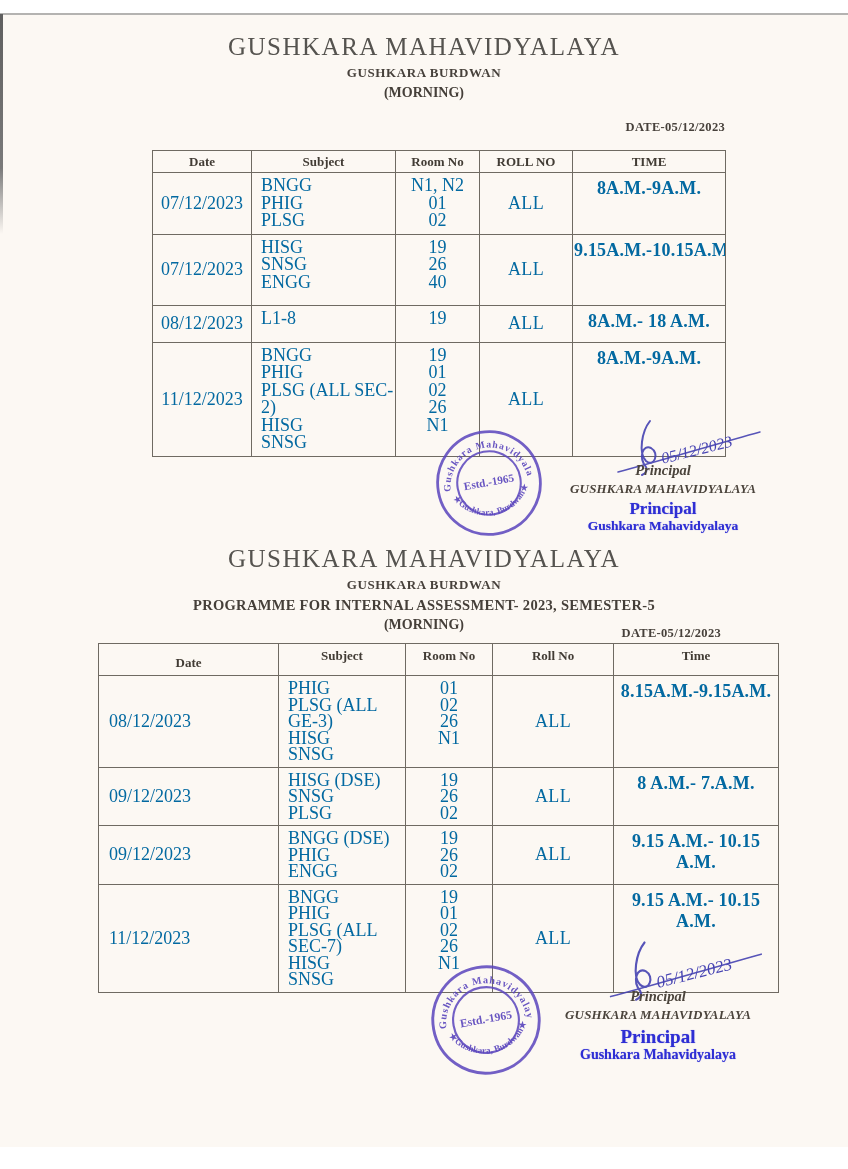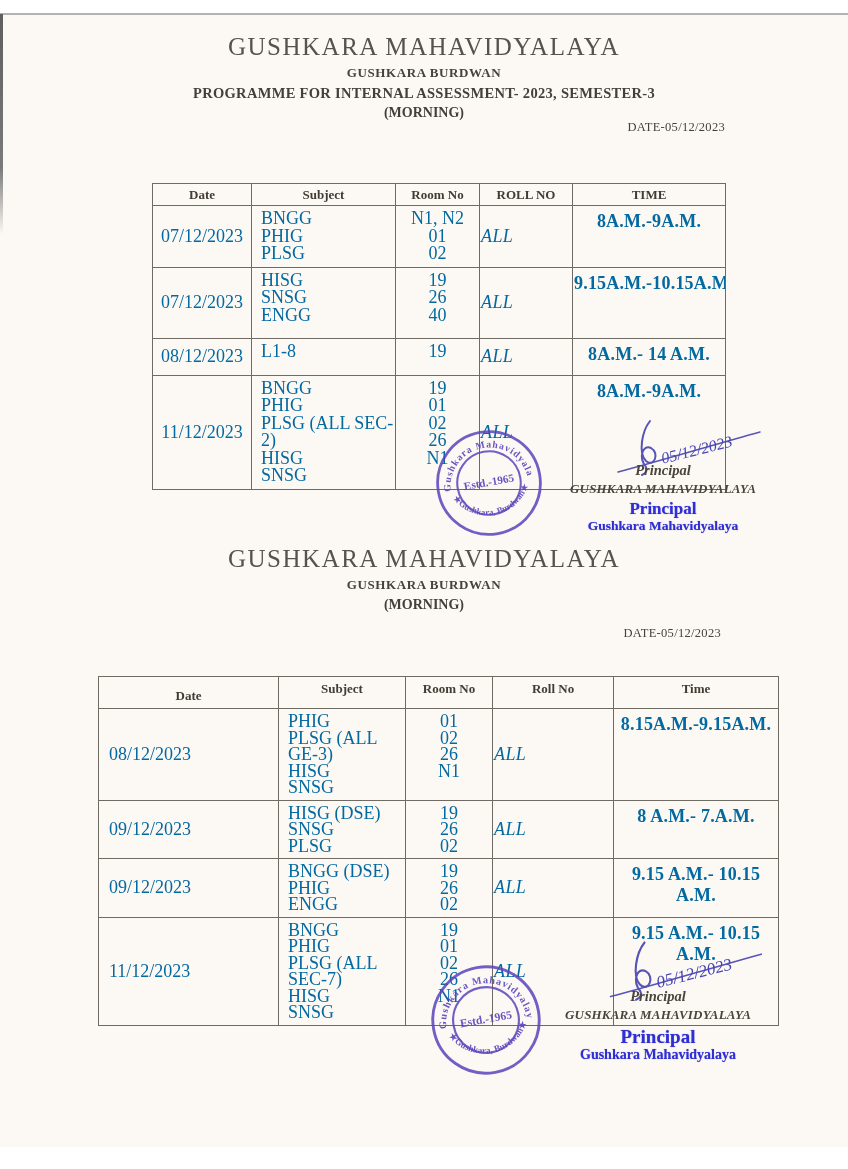--- a/index.html
+++ b/index.html
@@ -13,24 +13,24 @@
   .scan-left-edge { position:absolute; top:14px; left:0; width:3px; height:220px;
     background:linear-gradient(to bottom,#5f5f5f 0%, #7a7a7a 70%, rgba(160,160,160,0)); }
   .bottom-white { position:absolute; bottom:0; left:0; width:100%; height:22px; background:#ffffff; }
 
   
   .doc-header { position:absolute; left:0; width:100%; text-align:center; }
   .doc-title { font-size:25px; letter-spacing:1.5px; color:#55534f; line-height:32px; }
   .doc-subtitle { font-size:13px; font-weight:bold; letter-spacing:.6px; color:#47413b; line-height:20px; }
   .doc-programme { font-size:14.5px; font-weight:bold; letter-spacing:.3px; color:#453f39; line-height:20px; }
   .doc-shift { font-size:14px; font-weight:bold; color:#453f39; line-height:19px; }
-  .doc-date { position:absolute; font-size:12.5px; font-weight:normal; color:#47413b; letter-spacing:.3px; }
+  .doc-date { position:absolute; font-size:12.5px; font-weight:bold; color:#47413b; letter-spacing:.3px; }
 
   
-  .exam-table { position:absolute; border-collapse:collapse; table-layout:fixed;margin-top:33px; }
+  .exam-table { position:absolute; border-collapse:collapse; table-layout:fixed; }
   .exam-table th, .exam-table td { border:1.4px solid #6f6a62; overflow:hidden; }
   .exam-table th { font-size:13px; font-weight:bold; color:#423c35; text-align:center; vertical-align:middle; padding:2px; }
   .exam-table td { font-size:18px; color:#0369a1; }
   #table1 thead tr { height:22px; }
   #table2 thead tr { height:32px; }
   #table2 thead th { vertical-align:top; padding-top:4px; }
   #table2 thead th:first-child { vertical-align:bottom; padding-bottom:4px; }
   #table1 tbody tr:nth-child(1){ height:52px; }
   #table1 tbody tr:nth-child(2){ height:71px; }
   #table1 tbody tr:nth-child(3){ height:37px; }
@@ -38,21 +38,21 @@
   #table2 tbody tr:nth-child(1){ height:86px; }
   #table2 tbody tr:nth-child(2){ height:47px; }
   #table2 tbody tr:nth-child(3){ height:48px; }
   #table2 tbody tr:nth-child(4){ height:93px; }
   .date-cell { text-align:center; vertical-align:middle; }
   #table2 .date-cell { text-align:left; padding-left:10px; }
   .subject-cell { text-align:left; vertical-align:top; padding:4px 0 4px 9px; }
   .room-cell { text-align:center; vertical-align:top; padding-top:4px; }
   .cell-line { line-height:17.5px; }
   #table2 .cell-line { line-height:16.5px; }
-  .roll-cell { text-align:left; vertical-align:middle; font-size:12px; letter-spacing:.4px;font-style:italic; }
+  .roll-cell { text-align:center; vertical-align:middle; font-size:12px; letter-spacing:.4px; }
   .time-cell { text-align:center; vertical-align:top; padding-top:5px; font-weight:bold; color:#453e36; letter-spacing:.2px; }
 
   
   .stamp-block { position:absolute; left:0; width:848px; height:132px; }
   .seal { position:absolute; }
   .sig { position:absolute; }
   .sig-principal { position:absolute; width:130px; text-align:center; font-style:italic; font-weight:bold;
     font-size:14.5px; color:#4b443c; }
   .sig-college { position:absolute; width:210px; text-align:center; font-style:italic; font-weight:bold;
     font-size:13px; letter-spacing:.2px; color:#4b443c; }
@@ -70,21 +70,20 @@
 
 <div class="page">
   <div class="top-white"></div>
   <div class="scan-top-line"></div>
   <div class="scan-left-edge"></div>
   <div class="bottom-white"></div>
 
   <header class="doc-header" style="top:31px;">
     <div class="doc-title">GUSHKARA MAHAVIDYALAYA</div>
     <div class="doc-subtitle">GUSHKARA BURDWAN</div>
-    <div class="doc-programme">PROGRAMME FOR INTERNAL ASSESSMENT- 2023, SEMESTER-3</div>
     <div class="doc-shift">(MORNING)</div>
   </header>
   <div class="doc-date" style="top:120px; right:123px;">DATE-05/12/2023</div>
 
   <table id="table1" class="exam-table" style="left:152px; top:150px; width:573px;">
     <colgroup>
       <col style="width:99px">
         <col style="width:144px">
         <col style="width:84px">
         <col style="width:93px">
@@ -132,21 +131,21 @@
         </tr>
         <tr>
           <td class="date-cell">08/12/2023</td>
           <td class="subject-cell">
             <div class="cell-line">L1-8</div>
           </td>
           <td class="room-cell">
             <div class="cell-line">19</div>
           </td>
           <td class="roll-cell">ALL</td>
-          <td class="time-cell">8A.M.- 14 A.M.</td>
+          <td class="time-cell">8A.M.- 18 A.M.</td>
         </tr>
         <tr>
           <td class="date-cell">11/12/2023</td>
           <td class="subject-cell">
             <div class="cell-line">BNGG</div>
             <div class="cell-line">PHIG</div>
             <div class="cell-line">PLSG (ALL SEC-2)</div>
             <div class="cell-line">HISG</div>
             <div class="cell-line">SNSG</div>
           </td>
@@ -188,20 +187,21 @@
     </svg>
     <div class="sig-principal" style="left:598px; top:37px;">Principal</div>
     <div class="sig-college" style="left:558px; top:56px;">GUSHKARA MAHAVIDYALAYA</div>
     <div class="stamp-principal" style="left:593px; top:74px;">Principal</div>
     <div class="stamp-college" style="left:573px; top:93px;">Gushkara Mahavidyalaya</div>
   </div>
 
   <header class="doc-header" style="top:543px;">
     <div class="doc-title">GUSHKARA MAHAVIDYALAYA</div>
     <div class="doc-subtitle">GUSHKARA BURDWAN</div>
+    <div class="doc-programme">PROGRAMME FOR INTERNAL ASSESSMENT- 2023, SEMESTER-5</div>
     <div class="doc-shift">(MORNING)</div>
   </header>
   <div class="doc-date" style="top:626px; right:127px;">DATE-05/12/2023</div>
 
   <table id="table2" class="exam-table" style="left:98px; top:643px; width:680px;">
     <colgroup>
       <col style="width:180px">
         <col style="width:127px">
         <col style="width:87px">
         <col style="width:121px">

